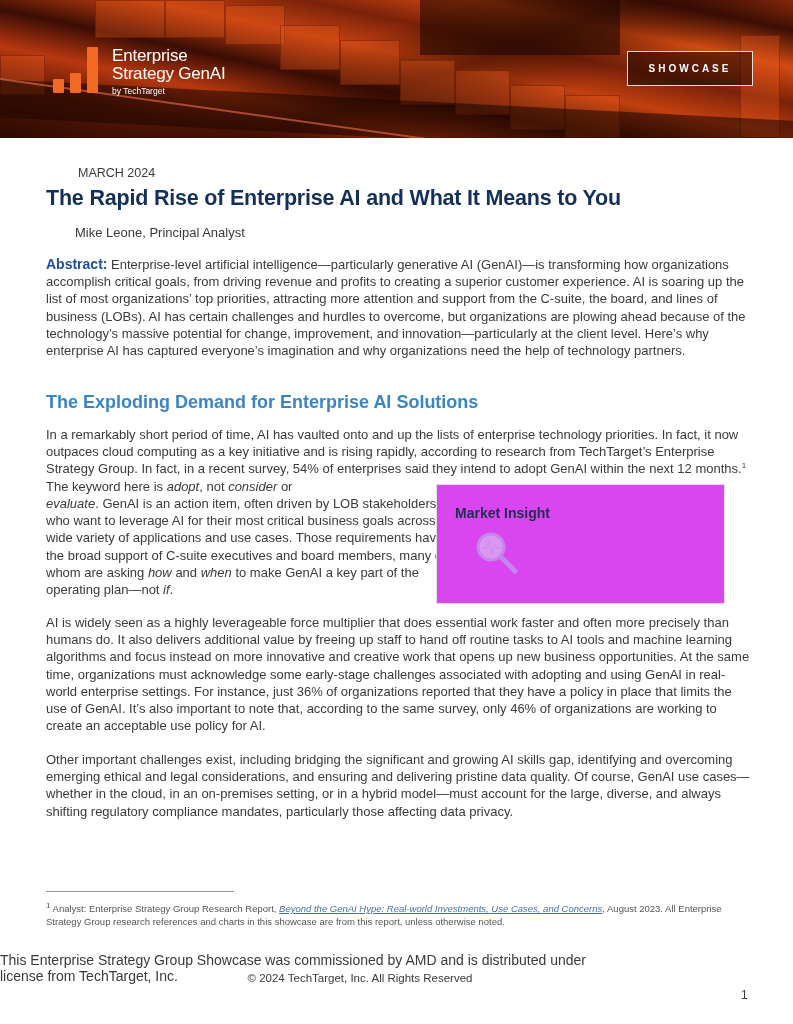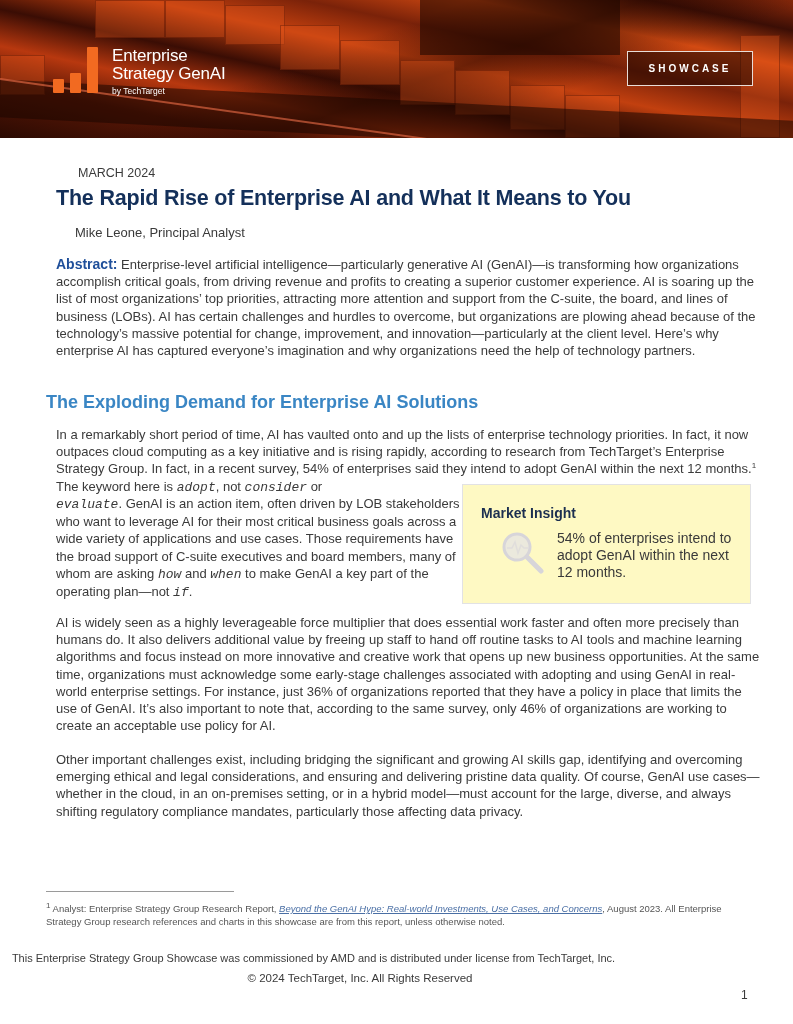--- a/index.html
+++ b/index.html
@@ -30,42 +30,42 @@
   .logo-text { position: absolute; left: 112px; top: 47px; color: #ffffff; }
   .logo-text .l1, .logo-text .l2 { font-size: 17px; line-height: 18px; letter-spacing: -0.2px; }
   .logo-text .l3 { font-size: 8.5px; margin-top: 3px; }
   .showcase-badge {
     position: absolute; left: 627px; top: 51px; width: 126px; height: 35px;
     border: 1.5px solid #e8ddd8; background: rgba(30,6,0,0.55);
     color: #ffffff; font-size: 10px; font-weight: bold; letter-spacing: 3px;
     display: flex; align-items: center; justify-content: center;
   }
   .date { position: absolute; left: 46px; top: 166px; font-size: 12.5px; color: #3a3a3a; margin-left: 32px; }
-  .title { position: absolute; left: 46px; top: 186px; font-size: 21.5px; font-weight: bold; color: #14305a; letter-spacing: -0.2px; margin-left: 10px; }
+  .title { position: absolute; left: 46px; top: 186px; font-size: 21.5px; font-weight: bold; color: #14305a; letter-spacing: -0.2px; }
   .author { position: absolute; left: 46px; top: 225px; font-size: 13px; color: #3a3a3a; margin-left: 29px; }
 
-  .para { position: absolute; left: 46px; width: 706px; font-size: 13px; line-height: 17.2px; color: #3a3a3a; margin-left: 10px; }
+  .para { position: absolute; left: 46px; width: 706px; font-size: 13px; line-height: 17.2px; color: #3a3a3a; }
   .abstract-label { color: #1f4f9a; font-weight: bold; font-size: 14px; }
   .section-h { position: absolute; left: 46px; top: 392px; font-size: 18px; font-weight: bold; color: #3a86c4; }
 
   .insight-box {
-    position: absolute; left: 462px; top: 484px; width: 289px; height: 120px;
-    background: #fef9c3; border: 1px solid #e2e2e4;
+    position: absolute; left: 436px; top: 484px; width: 289px; height: 120px;
+    background: #d946ef; border: 1px solid #e2e2e4;
   }
   .insight-title { position: absolute; left: 18px; top: 20px; font-size: 14px; font-weight: bold; color: #1c2f50; }
   .insight-text { position: absolute; left: 94px; top: 45px; width: 185px; font-size: 14px; line-height: 17px; color: #3a3a3a; }
   .insight-icon { position: absolute; left: 36px; top: 44px; width: 48px; height: 48px; opacity: 0.55; }
 
-  i { font-style: italic; font-family: Liberation Mono, monospace; }
+  i { font-style: italic; }
   sup { font-size: 8px; vertical-align: super; line-height: 0; }
 
   .footnote-rule { position: absolute; left: 46px; top: 891px; width: 188px; height: 1px; background: #9a9a9a; }
   .footnote { position: absolute; left: 46px; top: 902px; width: 706px; font-size: 9.5px; line-height: 13px; color: #555555; }
   .footnote a { color: #4a6fa5; font-style: italic; text-decoration: underline; text-align: center; }
-  .license { position: absolute; left: 0; top: 952px; width: 627px; text-align: center; font-size: 11px; color: #3a3a3a; }
+  .license { position: absolute; left: 0; top: 952px; width: 627px; text-align: left; font-size: 14px; color: #3a3a3a; }
   .copyright { position: absolute; left: 0; top: 972px; width: 720px; text-align: center; font-size: 11.5px; color: #3a3a3a; }
   .page-num { position: absolute; left: 741px; top: 988px; font-size: 12px; color: #3a3a3a; }
 </style>
 </head>
 <body>
 
 <div class="banner">
   <div class="tile" style="left:95px;top:0;width:70px;height:38px;"></div>
   <div class="tile" style="left:165px;top:0;width:60px;height:38px;"></div>
   <div class="tile" style="left:225px;top:5px;width:60px;height:40px;"></div>
@@ -111,21 +111,20 @@
   <i>evaluate</i><span>. GenAI is an action item, often driven by LOB stakeholders who want to leverage AI for their most critical business goals across a wide variety of applications and use cases. Those requirements have the broad support of C-suite executives and board members, many of whom are asking </span><i>how</i> <span>and </span><i>when</i><span> to make GenAI a key part of the operating plan—not </span><i>if</i><span>.</span>
 </div>
 
 <div class="insight-box">
   <div class="insight-title">Market Insight</div>
   <svg class="insight-icon" viewBox="0 0 48 48">
     <circle cx="18" cy="18" r="13" fill="#dcdcf4" stroke="#b8b8ec" stroke-width="3"></circle>
     <polyline points="8,19 13,19 16,13 19,24 22,16 25,19 29,19" fill="none" stroke="#c8c8f0" stroke-width="1.5"></polyline>
     <line x1="28" y1="28" x2="42" y2="42" stroke="#b8b8ec" stroke-width="5" stroke-linecap="round"></line>
   </svg>
-  <div class="insight-text">54% of enterprises intend to adopt GenAI within the next 12 months.</div>
 </div>
 
 <div class="para" style="top:614px;">AI is widely seen as a highly leverageable force multiplier that does essential work faster and often more precisely than humans do. It also delivers additional value by freeing up staff to hand off routine tasks to AI tools and machine learning algorithms and focus instead on more innovative and creative work that opens up new business opportunities. At the same time, organizations must acknowledge some early-stage challenges associated with adopting and using GenAI in real-world enterprise settings. For instance, just 36% of organizations reported that they have a policy in place that limits the use of GenAI. It’s also important to note that, according to the same survey, only 46% of organizations are working to create an acceptable use policy for AI.</div>
 
 <div class="para" style="top:751px;">Other important challenges exist, including bridging the significant and growing AI skills gap, identifying and overcoming emerging ethical and legal considerations, and ensuring and delivering pristine data quality. Of course, GenAI use cases—whether in the cloud, in an on-premises setting, or in a hybrid model—must account for the large, diverse, and always shifting regulatory compliance mandates, particularly those affecting data privacy.</div>
 
 <div class="footnote-rule"></div>
 <div class="footnote">
   <sup>1</sup><span> Analyst: Enterprise Strategy Group Research Report, </span><a>Beyond the GenAI Hype: Real-world Investments, Use Cases, and Concerns</a><span>, August 2023. All Enterprise Strategy Group research references and charts in this showcase are from this report, unless otherwise noted.</span>
 </div>

